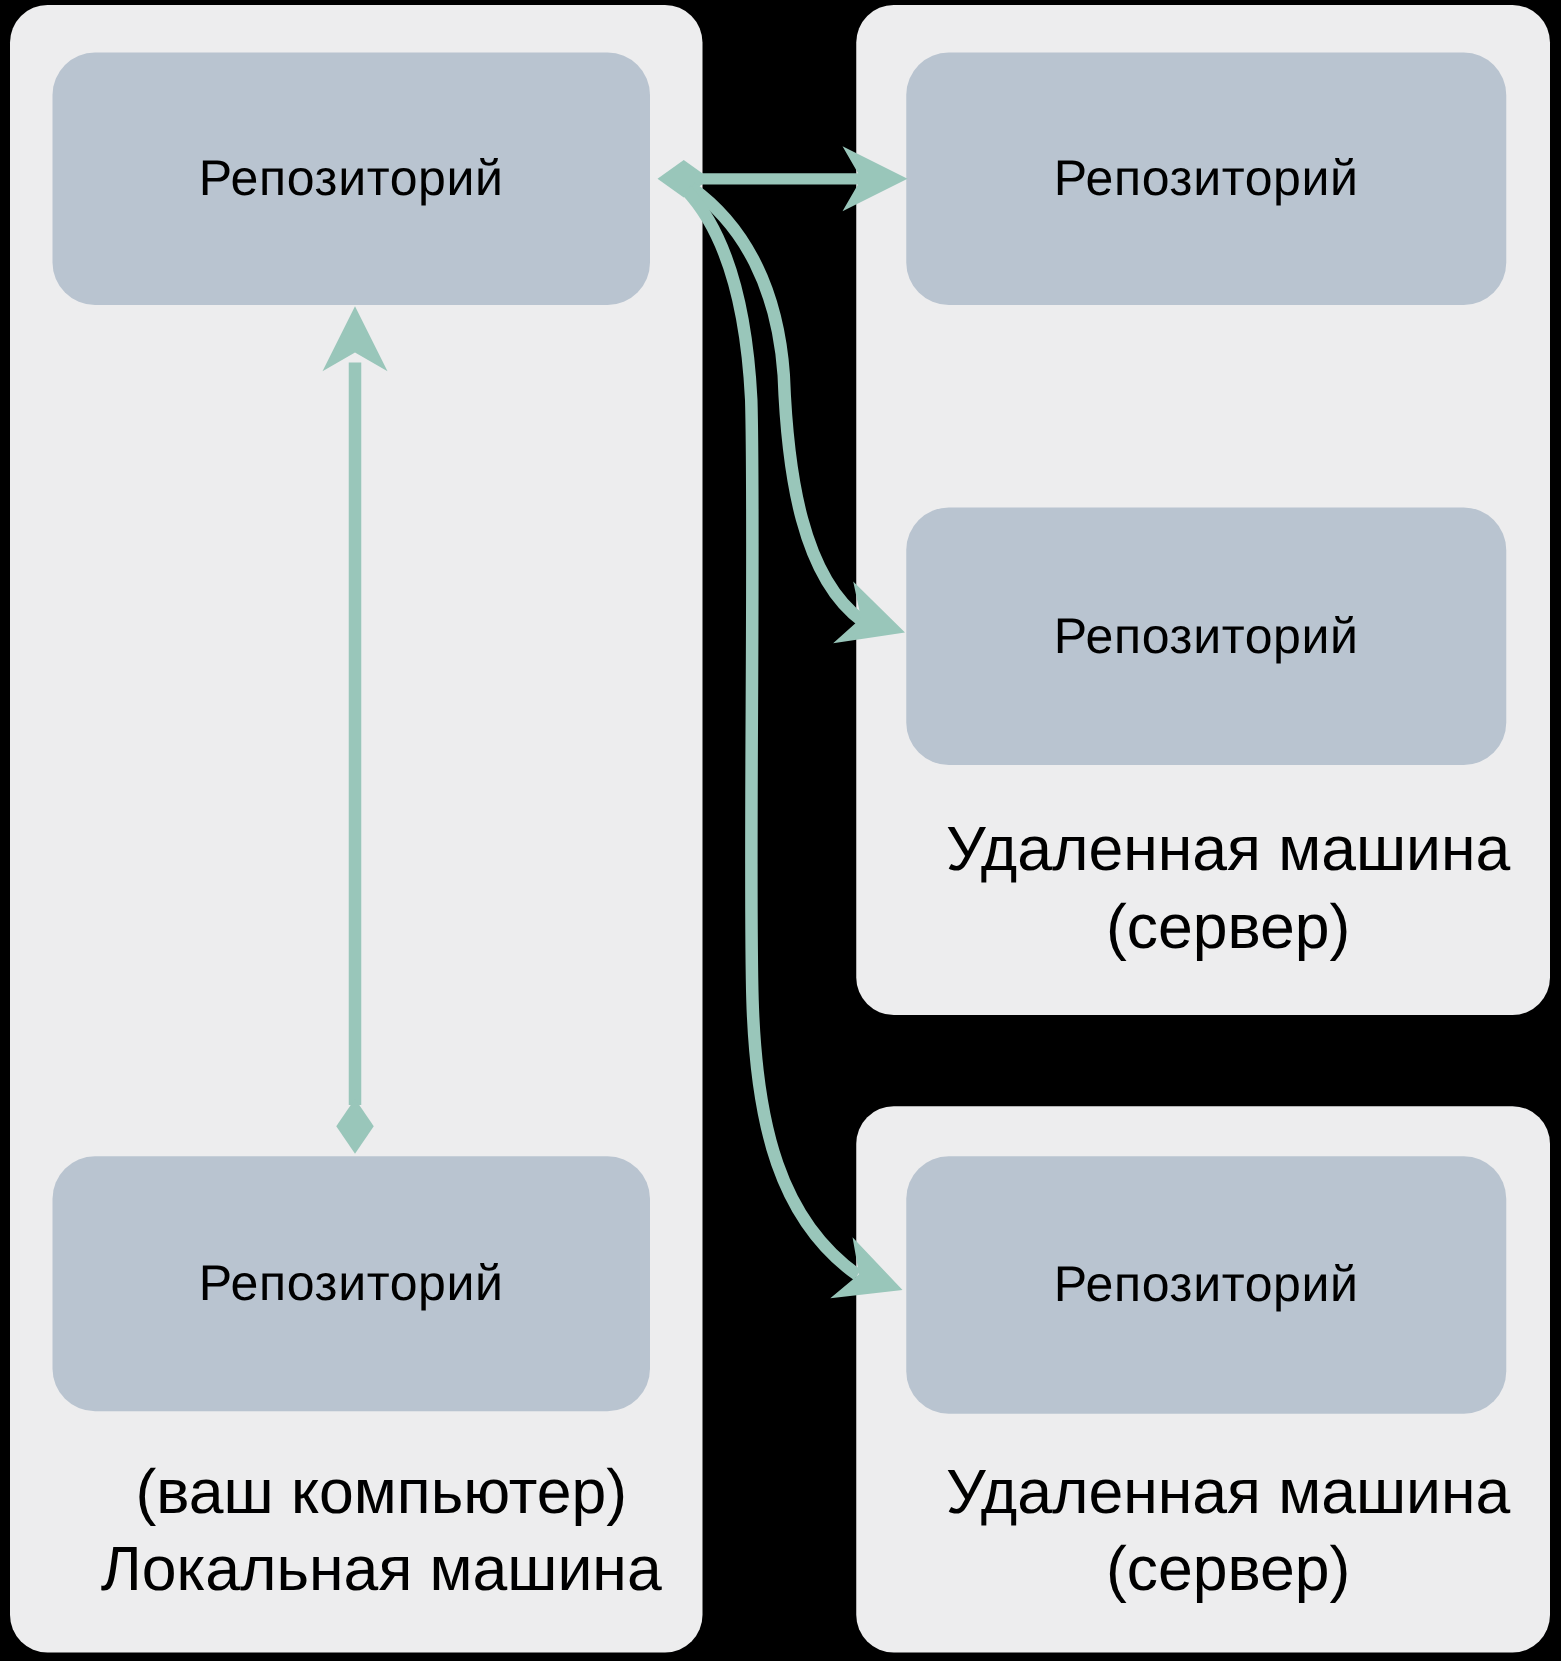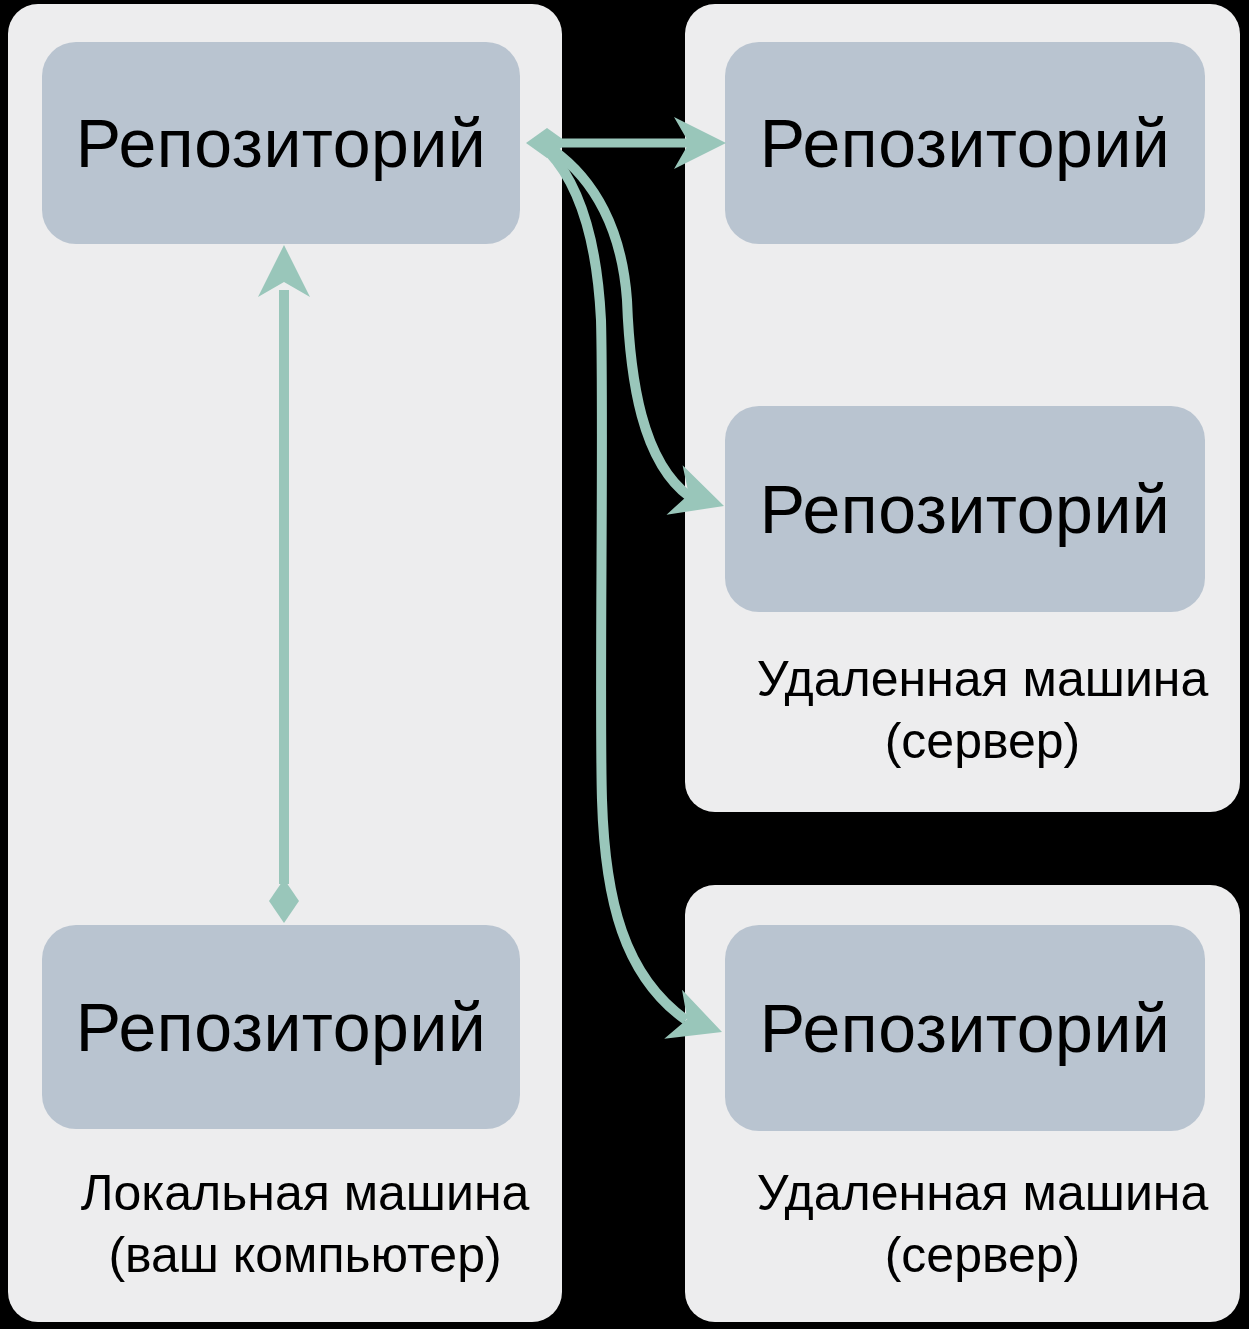--- a/index.html
+++ b/index.html
@@ -13,21 +13,21 @@
     background:var(--color-panel,#EDEDEE);
     border-radius:30px;
   }
   .node{
     position:absolute;
     background:var(--color-node,#B9C4D0);
     border-radius:34px;
     display:flex;align-items:center;justify-content:center;
   }
   .node-label{
-    font-size:68px;color:var(--color-text,#000);
+    font-size:40px;color:var(--color-text,#000);
     letter-spacing:0.5px;
   }
   .panel-label{
     position:absolute;left:0;right:0;
     text-align:center;
     font-size:50px;line-height:62px;
     color:var(--color-text,#000);
     padding-left:40px;
   }
   svg.arrows{
@@ -43,22 +43,22 @@
 <div class="stage">
 
   <div class="panel" style="left:8px;top:4px;width:554px;height:1318px;">
     <div class="node" style="left:34px;top:38px;width:478px;height:202px;">
       <span class="node-label">Репозиторий</span>
     </div>
     <div class="node" style="left:34px;top:921px;width:478px;height:204px;">
       <span class="node-label">Репозиторий</span>
     </div>
     <div class="panel-label" style="top:1158px;">
+      <div>(ваш компьютер)</div>
       <div>Локальная машина</div>
-      <div>(ваш компьютер)</div>
     </div>
   </div>
 
   <div class="panel" style="left:685px;top:4px;width:555px;height:808px;">
     <div class="node" style="left:40px;top:38px;width:480px;height:202px;">
       <span class="node-label">Репозиторий</span>
     </div>
     <div class="node" style="left:40px;top:402px;width:480px;height:206px;">
       <span class="node-label">Репозиторий</span>
     </div>

